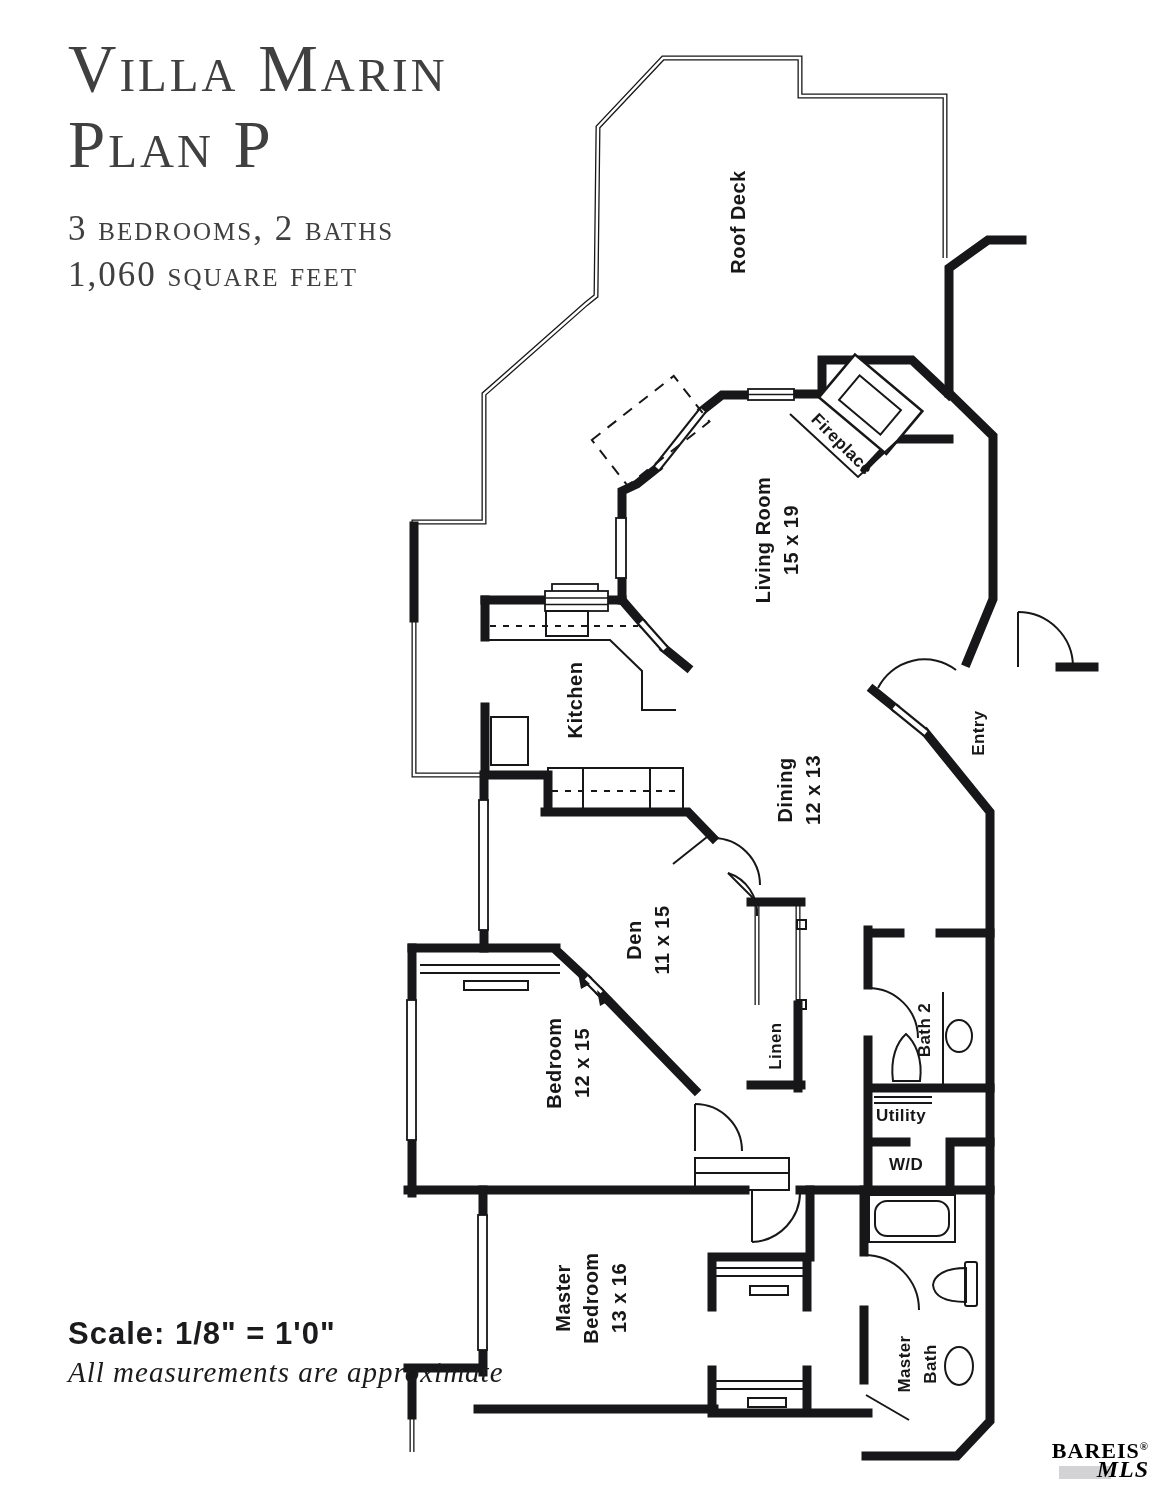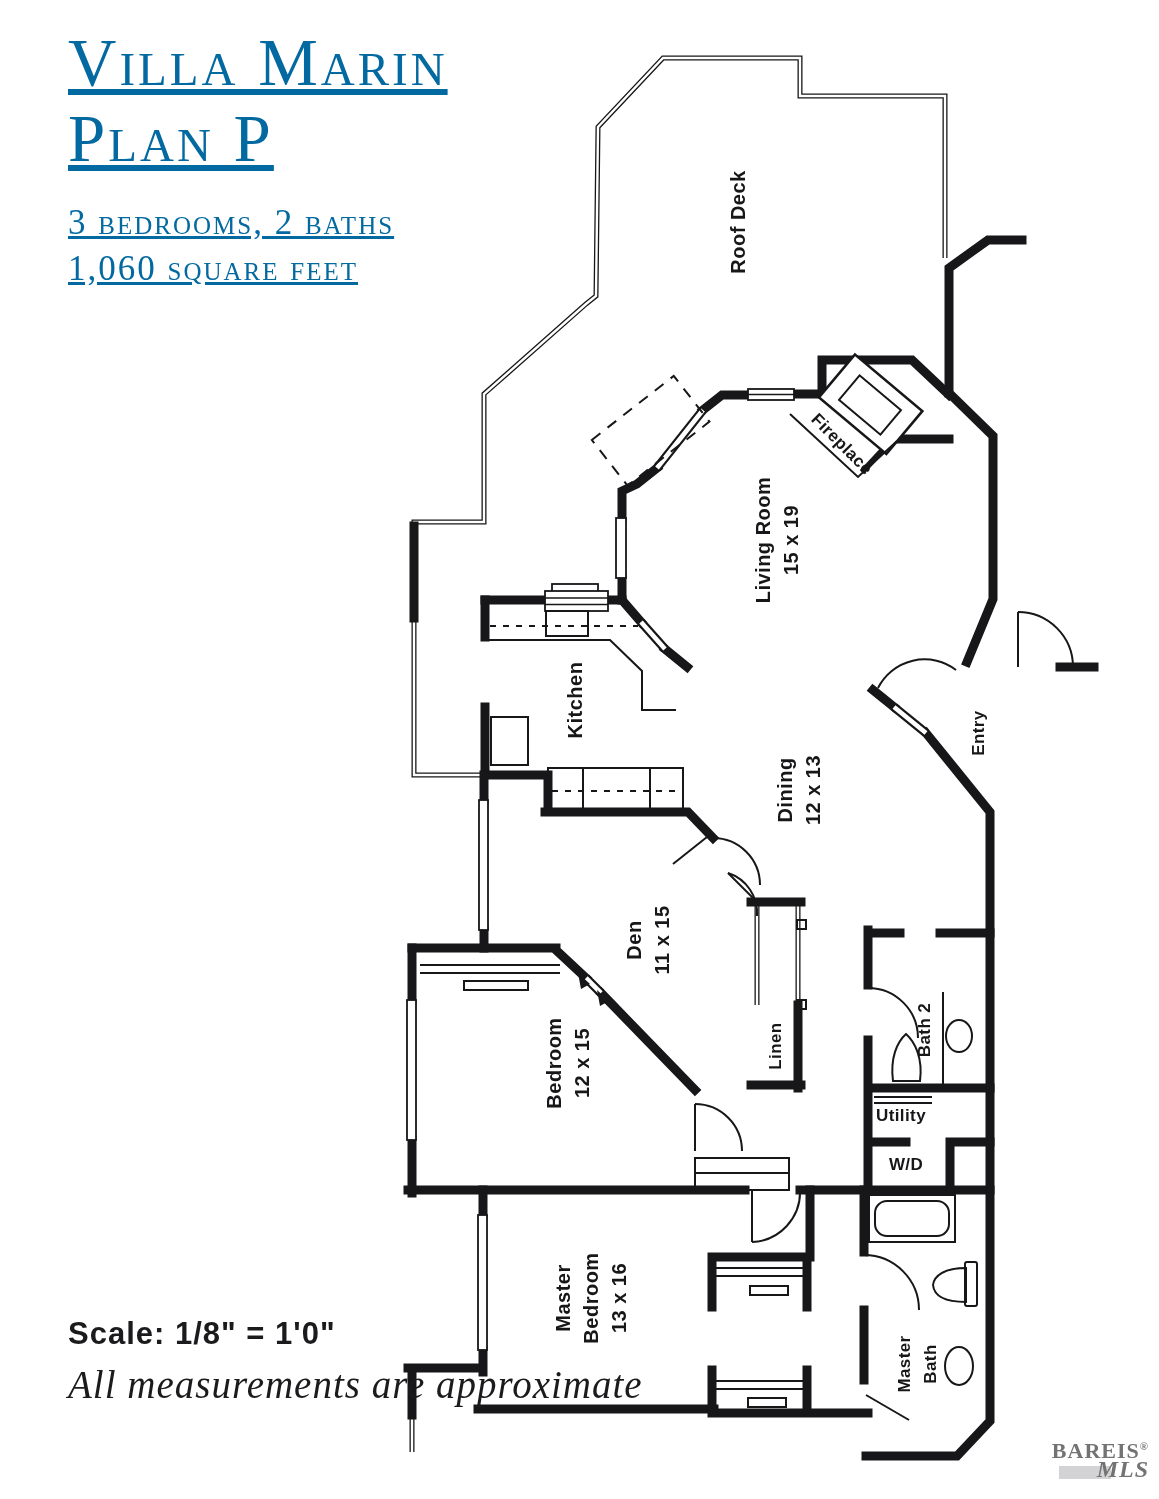--- a/index.html
+++ b/index.html
@@ -1,27 +1,27 @@
 <!DOCTYPE html>
 <html><head>
 <meta charset="utf-8">
 <style>
   html,body{margin:0;padding:0;background:#fff;}
   .page{position:relative;width:1159px;height:1499px;background:#fff;overflow:hidden;
         font-family:"Liberation Sans",sans-serif;}
   .plan-svg{position:absolute;left:0;top:0;}
-  .header{position:absolute;left:68px;top:24px;color:#0369a1;text-decoration:underline;}
+  .header{position:absolute;left:68px;top:30px;color:#404040;}
   .title{font-family:"Liberation Serif",serif;font-variant:small-caps;font-weight:500;
          font-size:67px;line-height:76px;letter-spacing:3px;}
   .subtitle{font-family:"Liberation Serif",serif;font-variant:small-caps;font-weight:400;
             font-size:35px;line-height:46px;letter-spacing:2px;margin-top:24px;}
   .footer{position:absolute;left:68px;top:1316px;color:#1b1b1d;}
   .scale{font-family:"Liberation Sans",sans-serif;font-weight:bold;font-size:31px;letter-spacing:1px;}
-  .note{font-family:"Liberation Serif",serif;font-style:italic;font-size:39px;margin-top:10px;letter-spacing:1px;}
-  .logo{position:absolute;right:10px;top:1436px;text-align:right;color:#737373;line-height:20px;}
+  .note{font-family:"Liberation Serif",serif;font-style:italic;font-size:29px;margin-top:4px;letter-spacing:1px;}
+  .logo{position:absolute;right:10px;top:1436px;text-align:right;color:#000000;line-height:20px;}
   .logo-top{font-family:"Liberation Serif",serif;font-weight:bold;font-size:22px;letter-spacing:1px;}
   .logo-top .reg{font-size:11px;vertical-align:super;}
   .logo-bottom{display:flex;align-items:flex-end;justify-content:flex-end;margin-top:-2px;}
   .logo-bar{display:inline-block;width:52px;height:13px;background:#d3d3d6;margin-right:-14px;}
   .logo-mls{font-family:"Liberation Serif",serif;font-style:italic;font-weight:bold;
             font-size:24px;letter-spacing:1px;position:relative;z-index:1;}
   text{font-family:"Liberation Sans",sans-serif;font-weight:bold;fill:#171719;}
   .lbl{font-size:20px;letter-spacing:.5px;}
   .lbl-sm{font-size:17px;letter-spacing:.4px;}
 </style>

